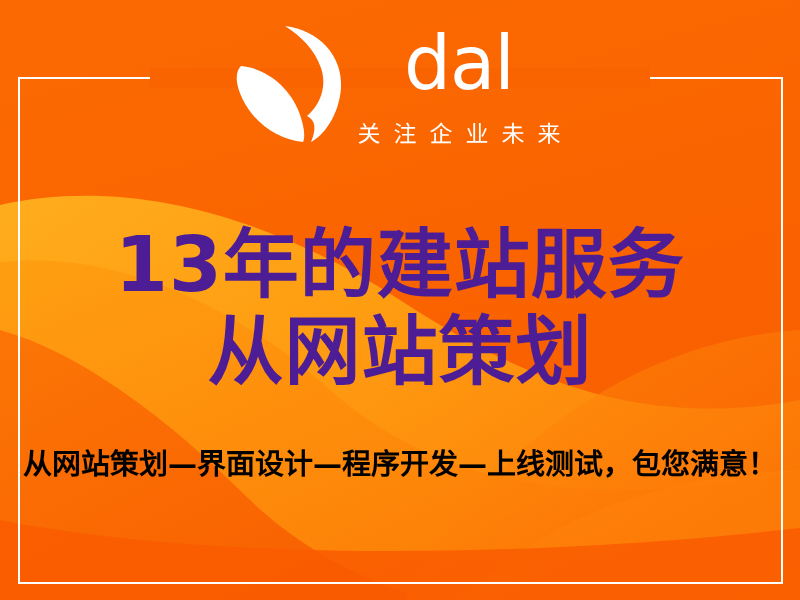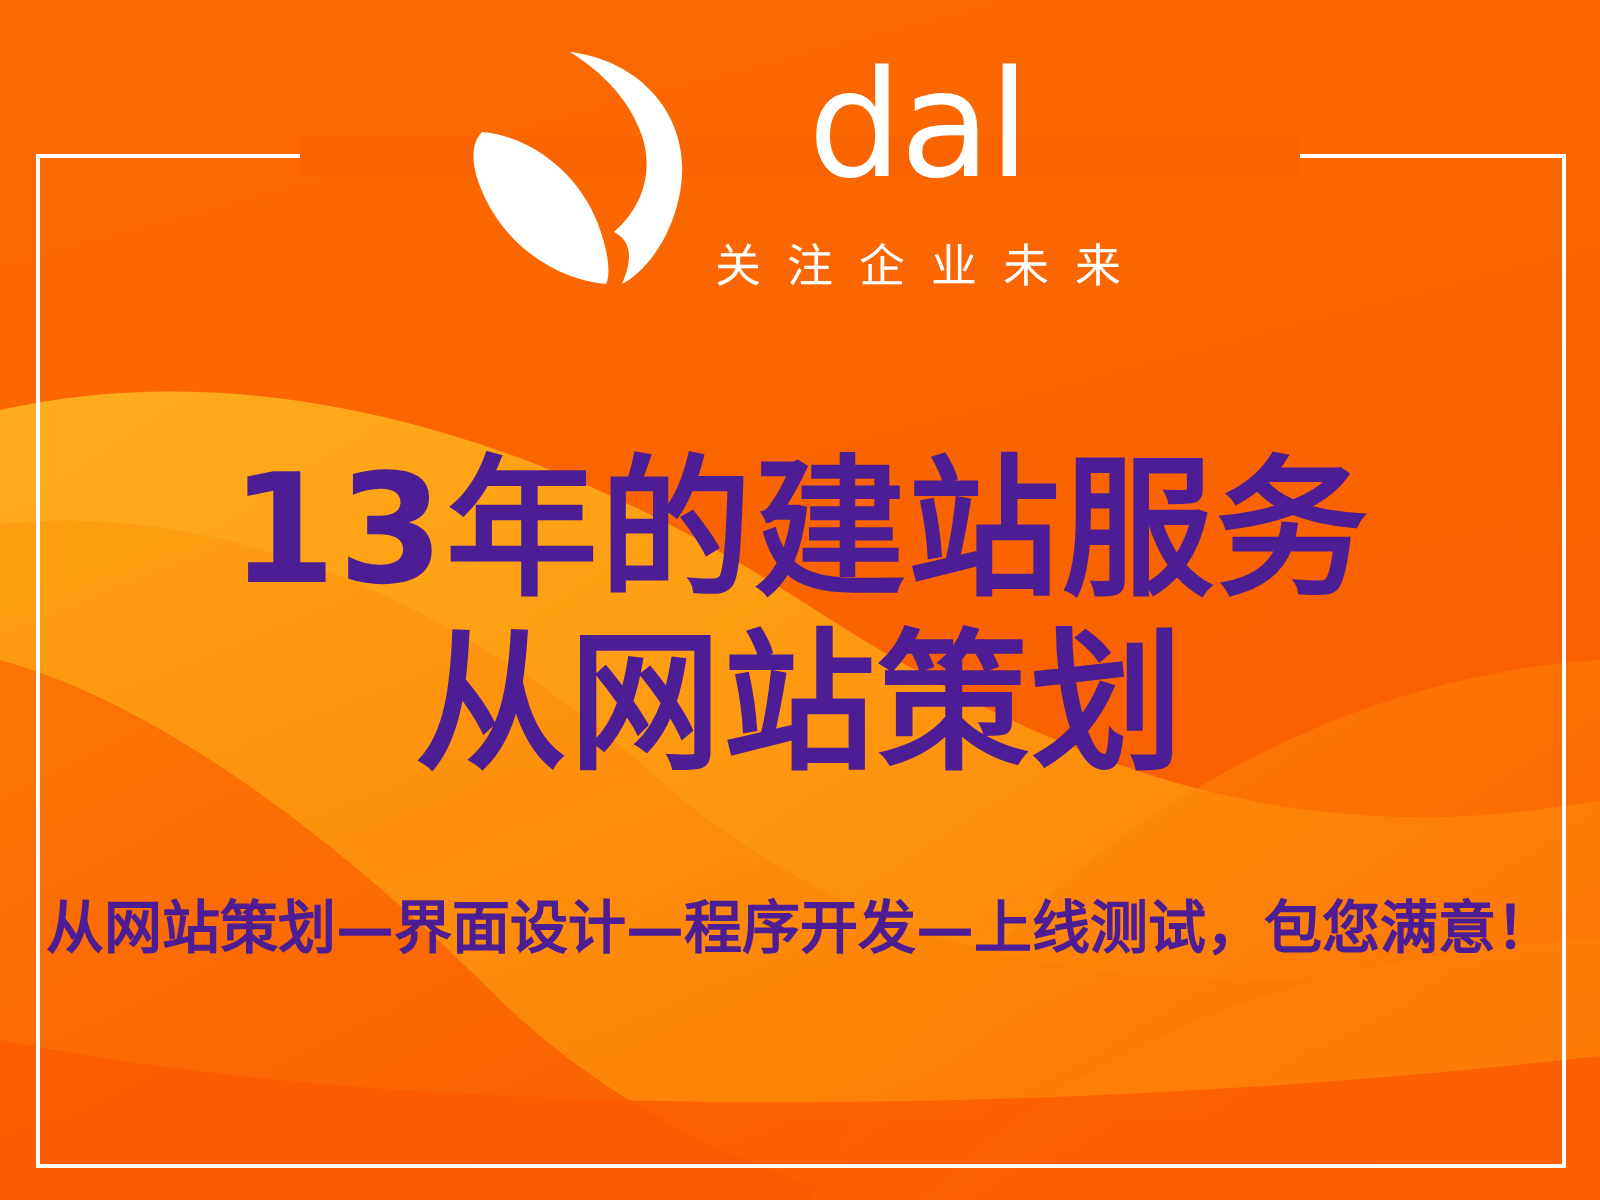--- a/index.html
+++ b/index.html
@@ -128,21 +128,21 @@
     font-family: "DejaVu Sans", "Liberation Sans", sans-serif;
   }
 
   
   .subtagline {
     position: absolute;
     left: 0;
     top: 440px;
     width: 800px;
     text-align: center;
-    color: #4c1d95;
+    color: #000000;
     font-size: 29px;
     font-weight: 700;
     letter-spacing: 0px;
     white-space: nowrap;
     font-family: "DejaVu Sans", "Liberation Sans", sans-serif;
   }
 </style>
 </head>
 <body>
 

